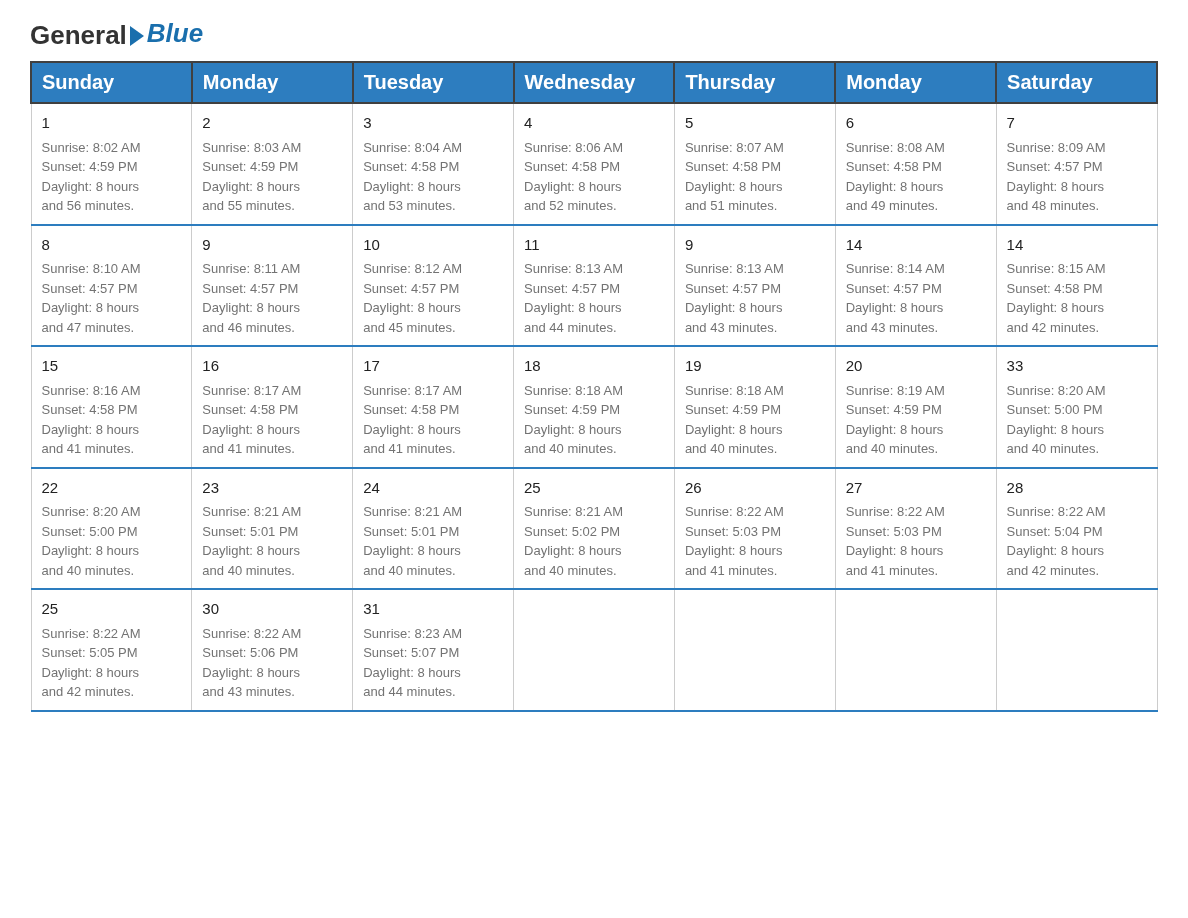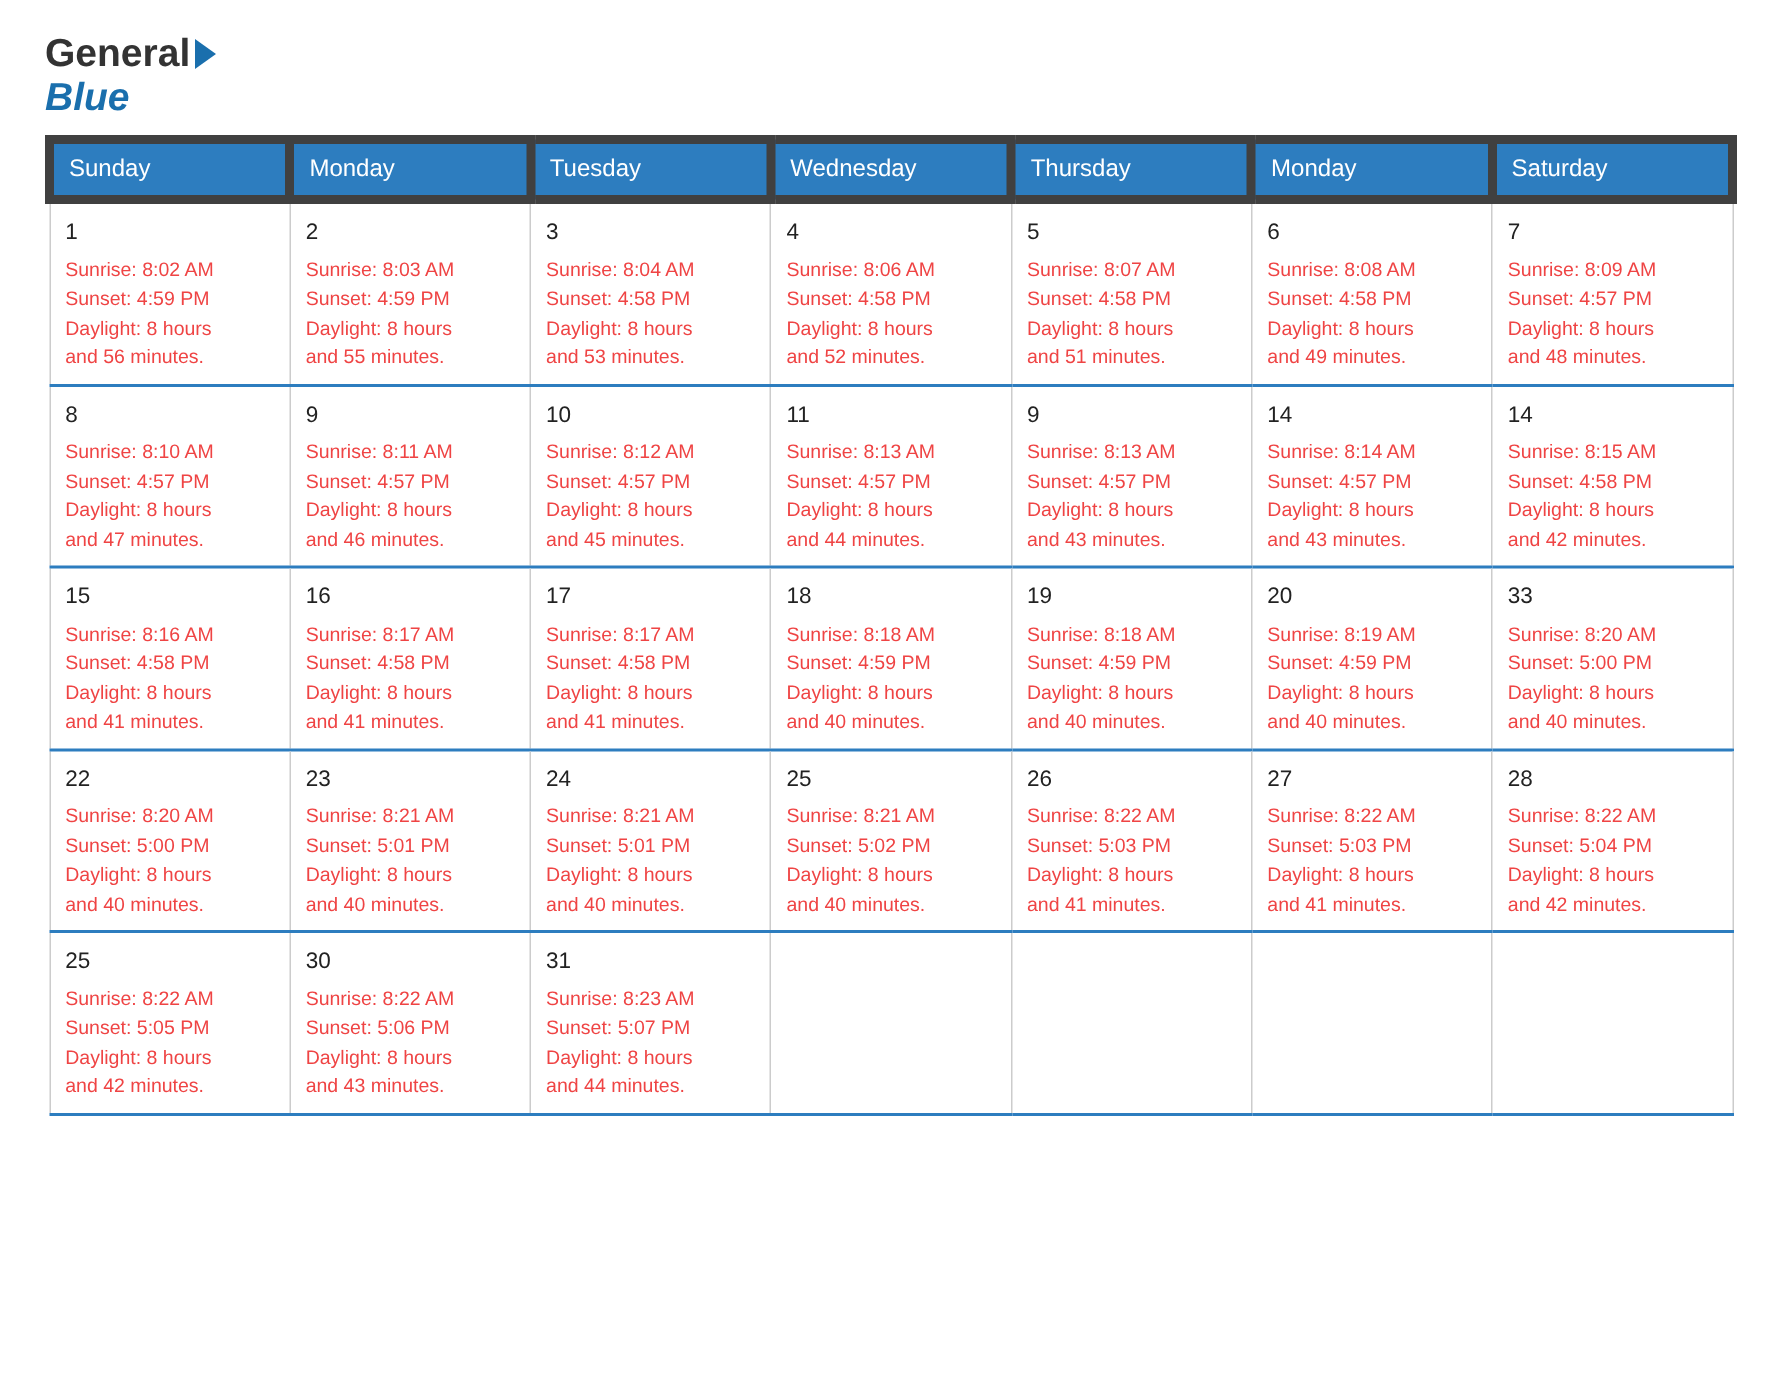--- a/index.html
+++ b/index.html
@@ -10,21 +10,20 @@
       color: #222;
     }
     .header {
       display: flex;
       justify-content: space-between;
       align-items: flex-start;
       margin-bottom: 10px;
     }
     .logo {
       display: flex;
-      flex-direction: column;
       align-items: flex-start;
     }
     .title-area {
       text-align: right;
     }
     .month-title {
       font-size: 48px;
       font-weight: normal;
       color: #222;
     }
@@ -34,25 +33,25 @@
       margin-top: 4px;
     }
     .calendar-table {
       width: 100%;
       border-collapse: collapse;
       margin-top: 10px;
     }
     .calendar-table th {
       background-color: #2d7dbf;
       color: #fff;
-      font-size: 16px;
-      font-weight: normal;
+      font-size: 20px;
+      font-weight: bold;
       padding: 8px 10px;
       text-align: left;
-      border: 6px solid #404040;
+      border: 2px solid #404040;
     }
     .calendar-table td {
       vertical-align: top;
       padding: 8px 10px;
       border: 1px solid #ccc;
       width: 14.28%;
       font-size: 13px;
       line-height: 1.5;
       min-height: 90px;
     }
@@ -60,21 +59,21 @@
       border-bottom: 2px solid #2d7dbf;
     }
     .day-number {
       font-size: 15px;
       font-weight: normal;
       display: block;
       margin-bottom: 3px;
     }
     .day-info {
       font-size: 13px;
-      color: #ef4444;
+      color: #737373;
     }
     .empty-cell {
       background: #fff;
     }
   </style>
 </head>
 <body>
 
 <div class="header">
   <div class="logo">

